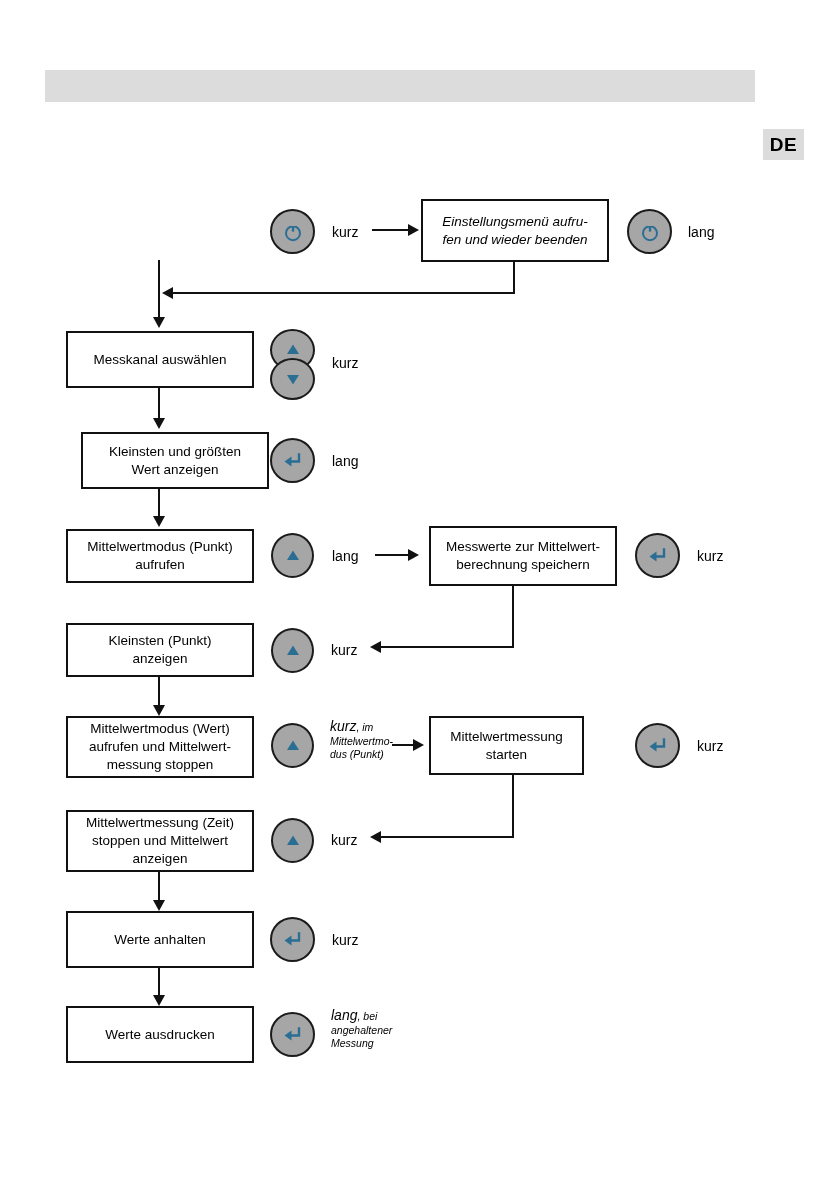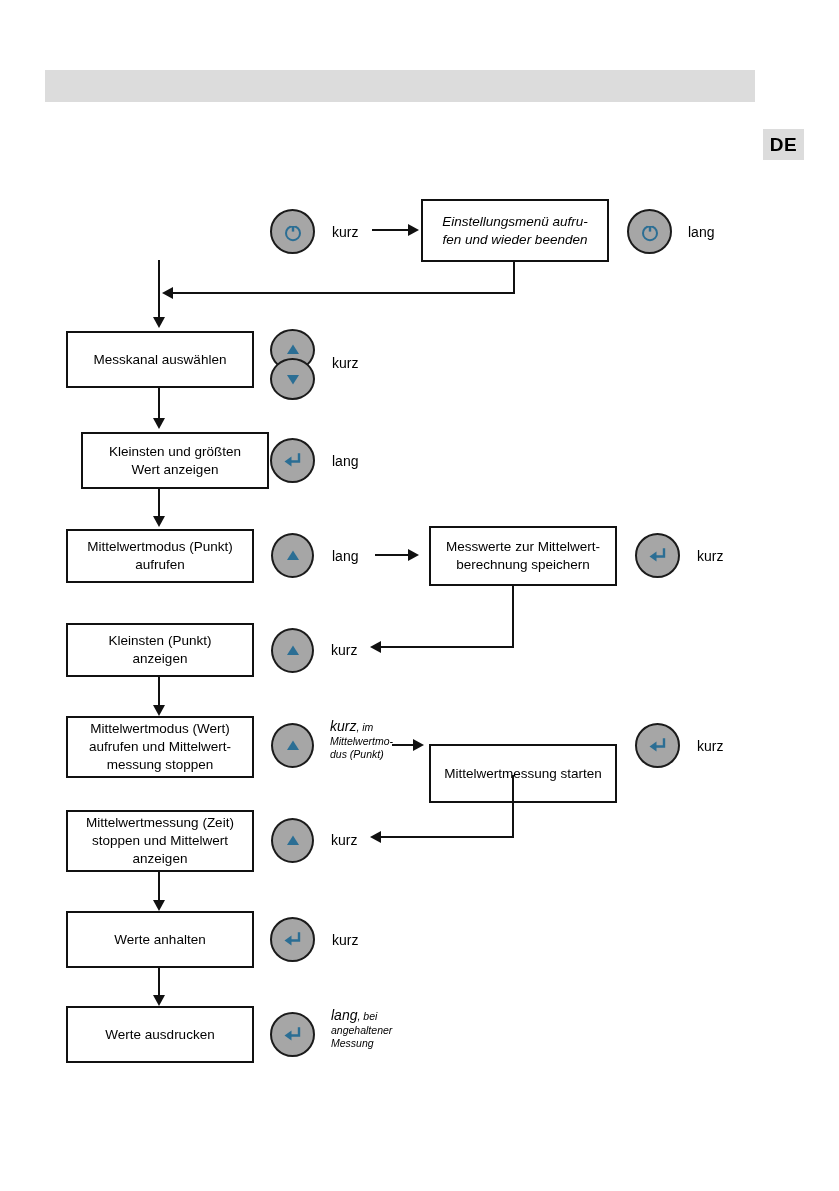--- a/index.html
+++ b/index.html
@@ -293,21 +293,21 @@
     <div>
       <span class="lead">kurz</span><span>, im</span>
     </div>
     <div>Mittelwertmo-</div>
     <div>dus (Punkt)</div>
   </div>
 
   <div class="hline" style="left:392px; top:744px; width:24px;"></div>
   <div class="arrow-right" style="left:413px; top:739px;"></div>
 
-  <div class="flow-box" style="left:429px; top:716px; width:188px; height:59px;margin-top:28px;">
+  <div class="flow-box" style="left:429px; top:716px; width:155px; height:59px;">
     <span>Mittelwertmessung starten</span>
   </div>
 
   <div class="key" style="left:635px; top:723px; width:45px; height:45px;">
     <svg width="24" height="24" viewBox="0 0 24 24">
       <path d="M18 5.5 V12.5 H9.5" fill="none" stroke="#2b6e94" stroke-width="2.4" stroke-linecap="square"></path>
       <polygon points="10.5,7.5 10.5,17.5 3.5,12.5" fill="#2b6e94"></polygon>
     </svg>
   </div>
 

